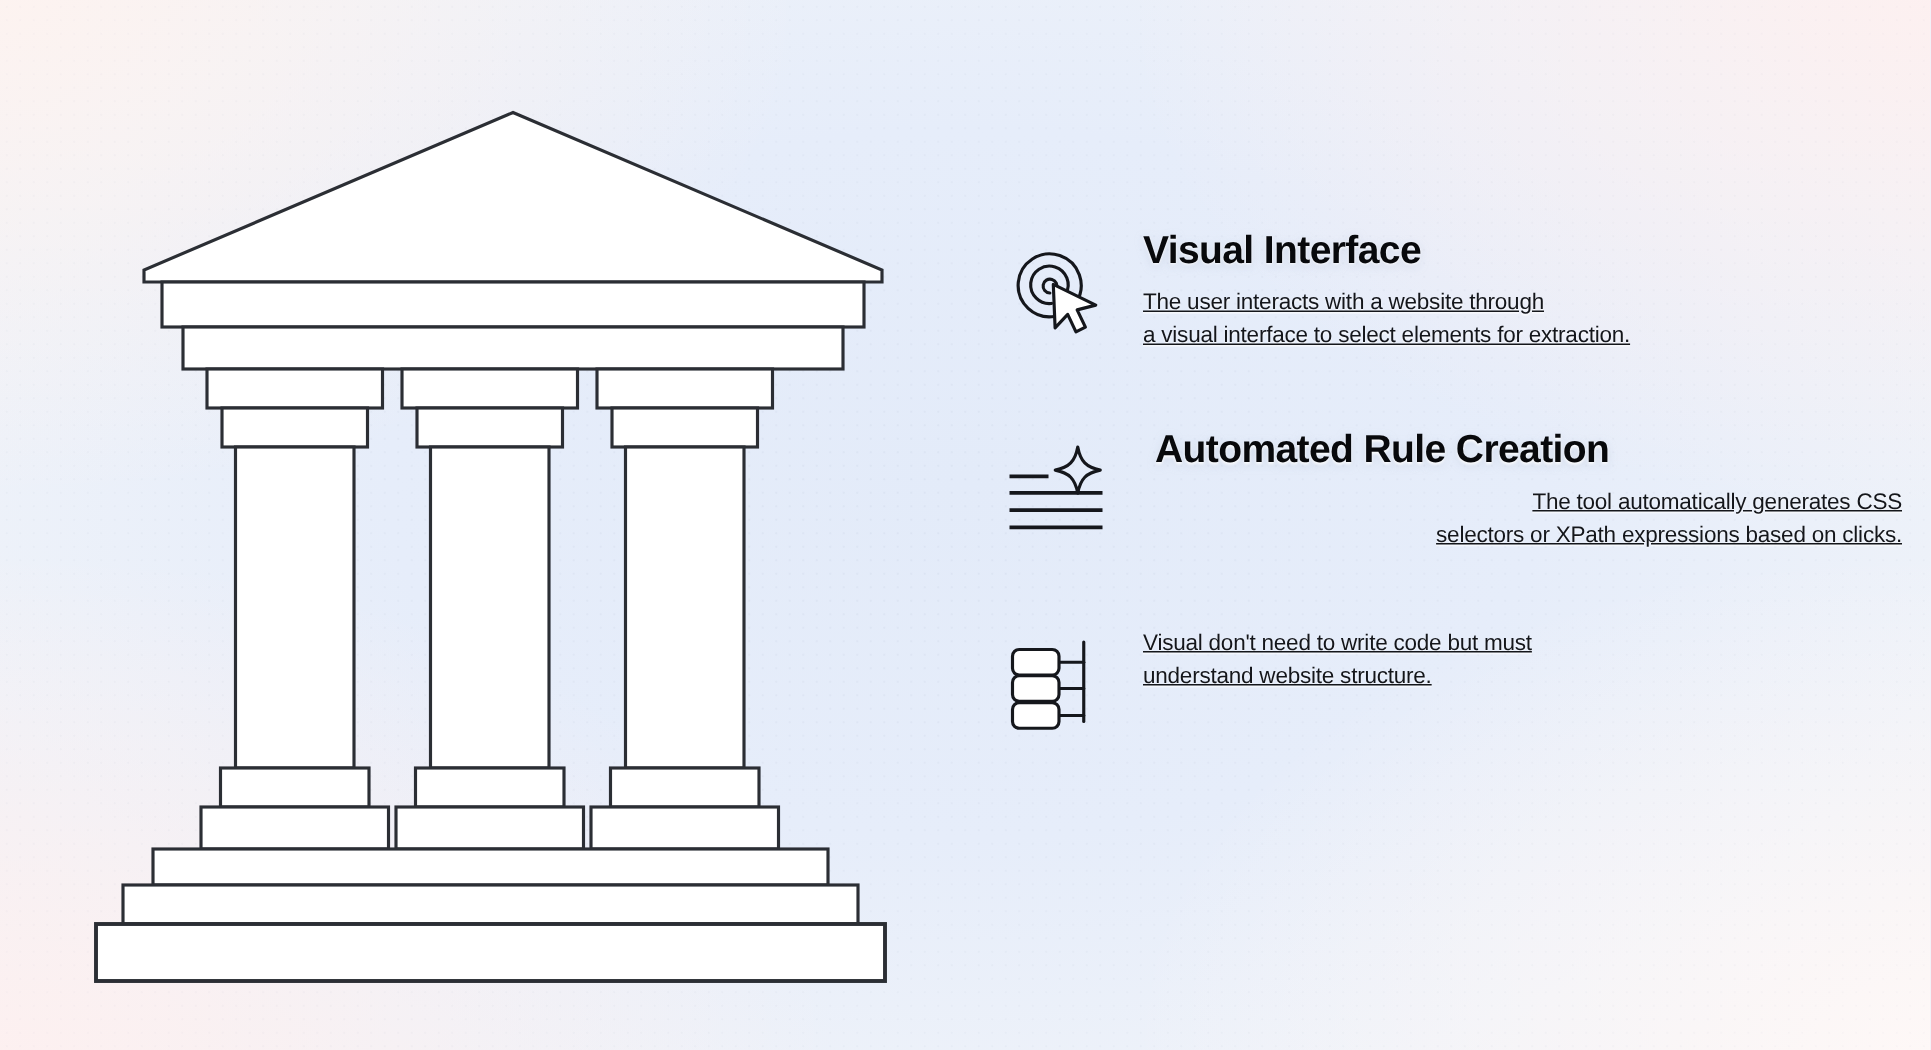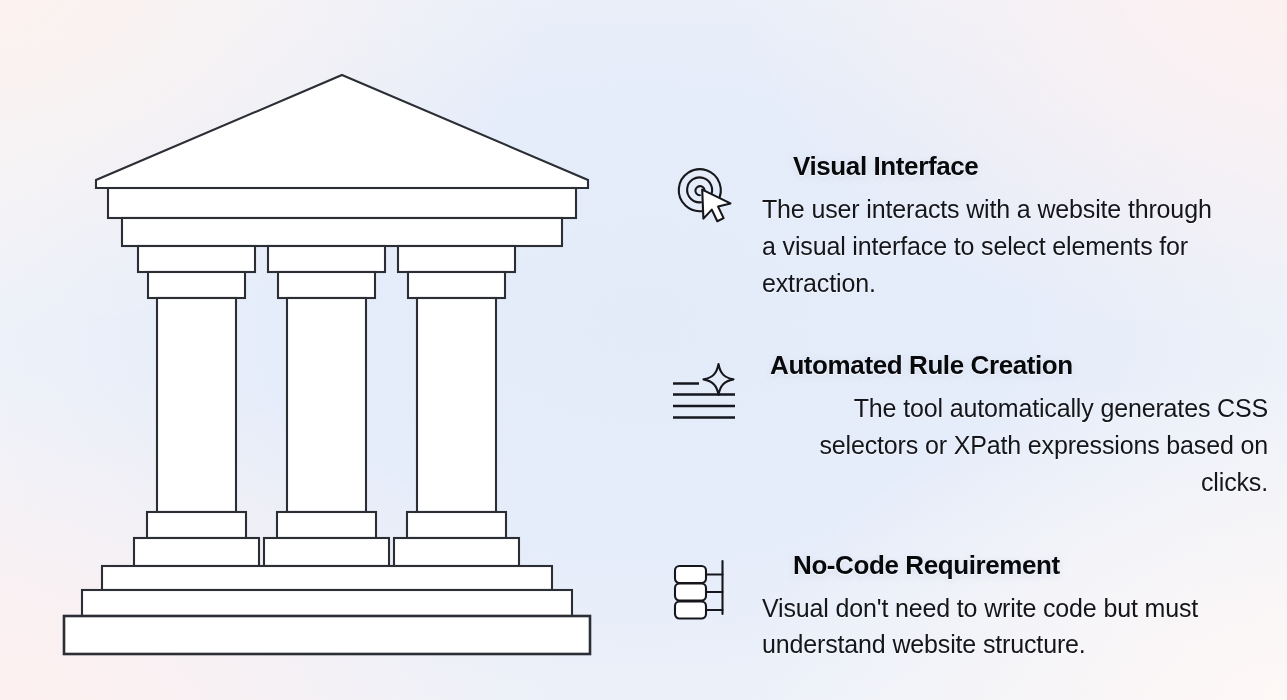--- a/index.html
+++ b/index.html
@@ -73,30 +73,30 @@
   .feature-text { flex:1 1 auto; padding-top:2px; }
 
   .feature-title {
     font-size:26px;
     font-weight:bold;
     letter-spacing:-0.4px;
     color:#08090c;
     line-height:1.08;
     margin-bottom:11px;
     text-shadow:0 1px 2px rgba(255,255,255,.95), 0 2px 6px rgba(190,200,220,.55);
-    margin-left:31px;
   }
   .feature-desc {
-    font-size:25px;
+    font-size:15px;
     font-weight:normal;
     color:#14161b;
     line-height:1.47;
     letter-spacing:-0.15px;
     white-space:pre-line;
     text-shadow:0 1px 1px rgba(255,255,255,.75);
+    text-decoration:underline;
   }
 
   
   #row-automated { margin-top:36px; }
   #row-automated .feature-title { margin-left:8px; }
   #row-automated .feature-desc  { margin-left:8px;text-align:right; }
   #row-nocode { margin-top:46px; }
 </style>
 </head>
 <body>
@@ -201,20 +201,19 @@
             <line x1="33" y1="33" x2="49.5" y2="33"></line>
             <line x1="33" y1="51" x2="49.5" y2="51"></line>
 
             <rect x="2" y="7" width="31" height="17" rx="4.5" fill="#ffffff"></rect>
             <rect x="2" y="24.5" width="31" height="17" rx="4.5" fill="#ffffff"></rect>
             <rect x="2" y="42.5" width="31" height="17" rx="4.5" fill="#ffffff"></rect>
           </g>
         </svg>
       </div>
       <div class="feature-text">
-        <div class="feature-title">No-Code Requirement</div>
         <div class="feature-desc">Visual don't need to write code but must
 understand website structure.</div>
       </div>
     </div>
 
   </div>
 </div>
 
 </body></html>

